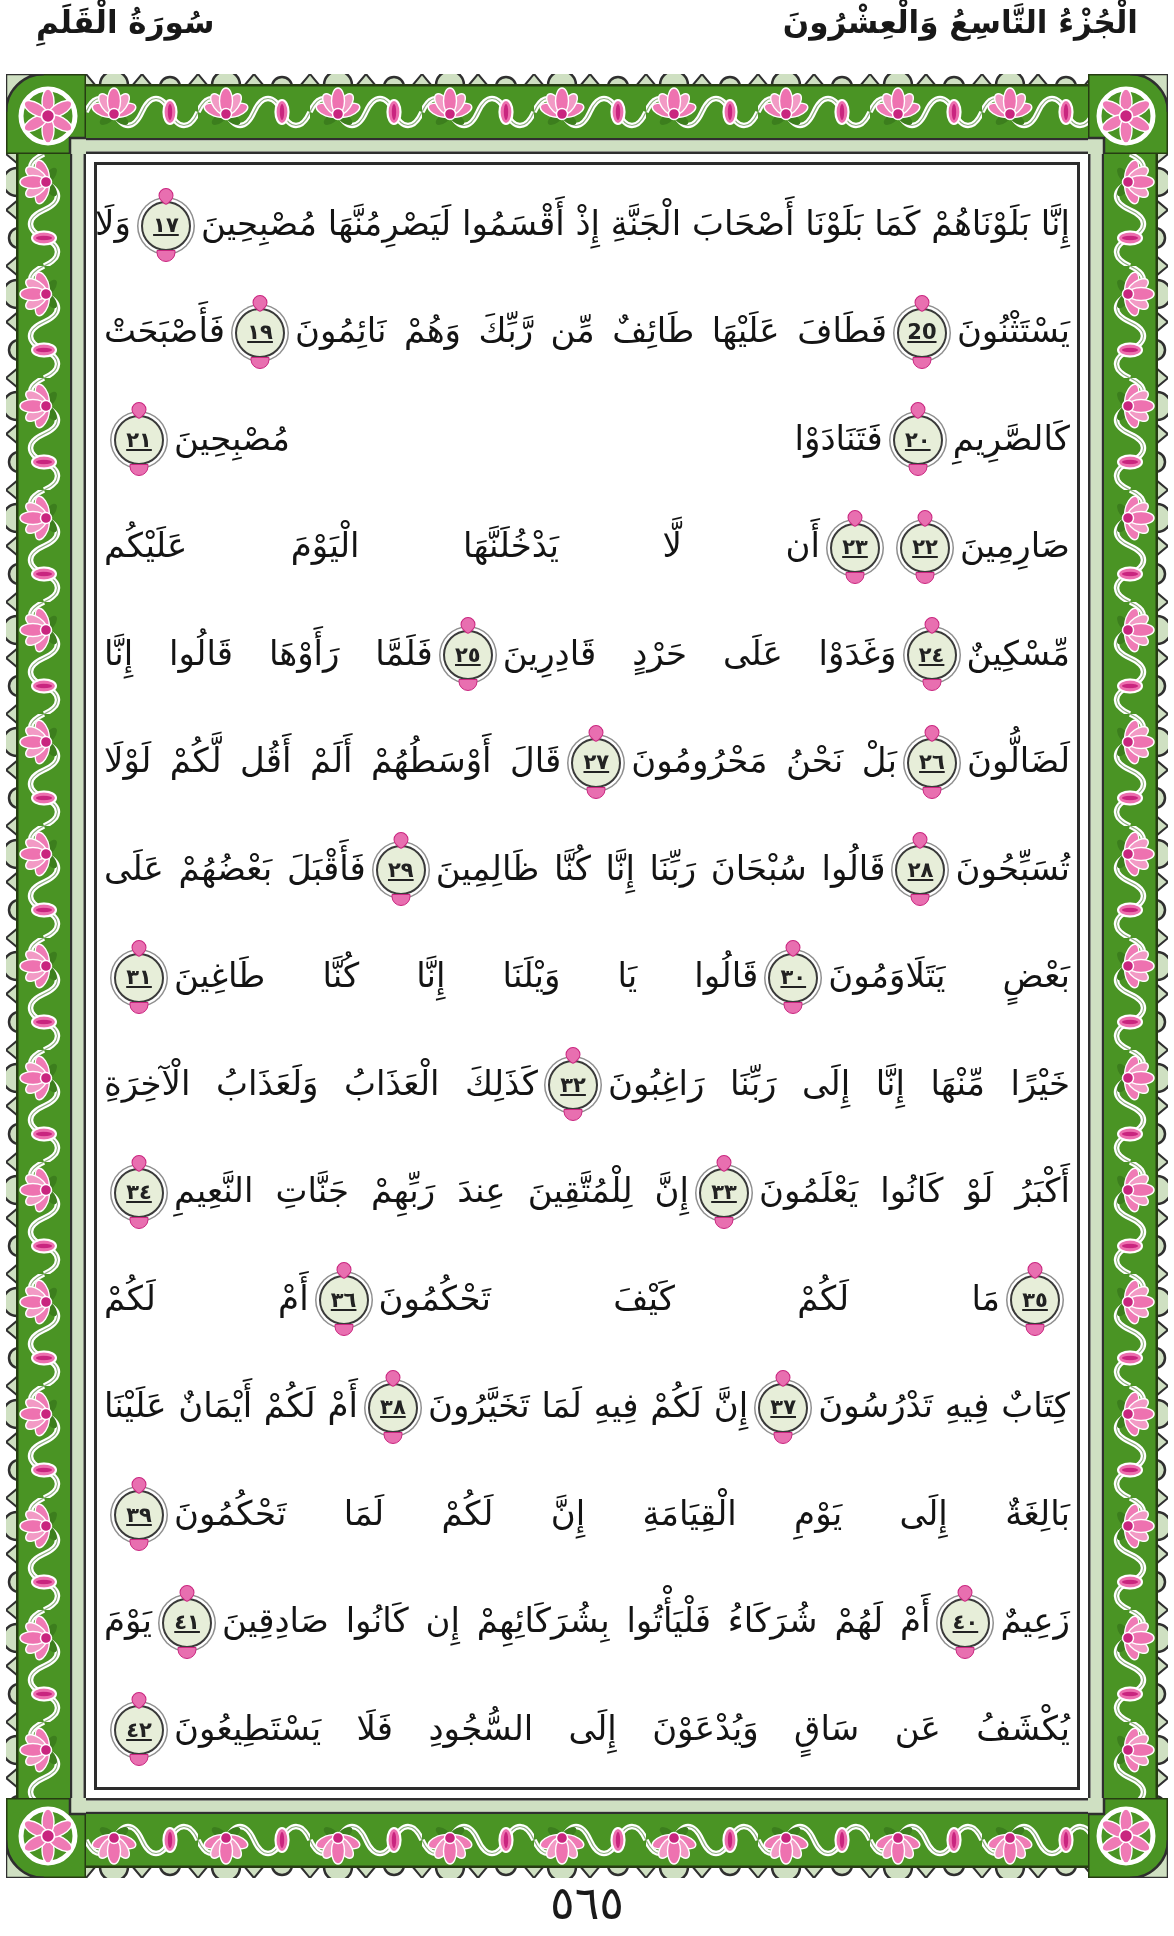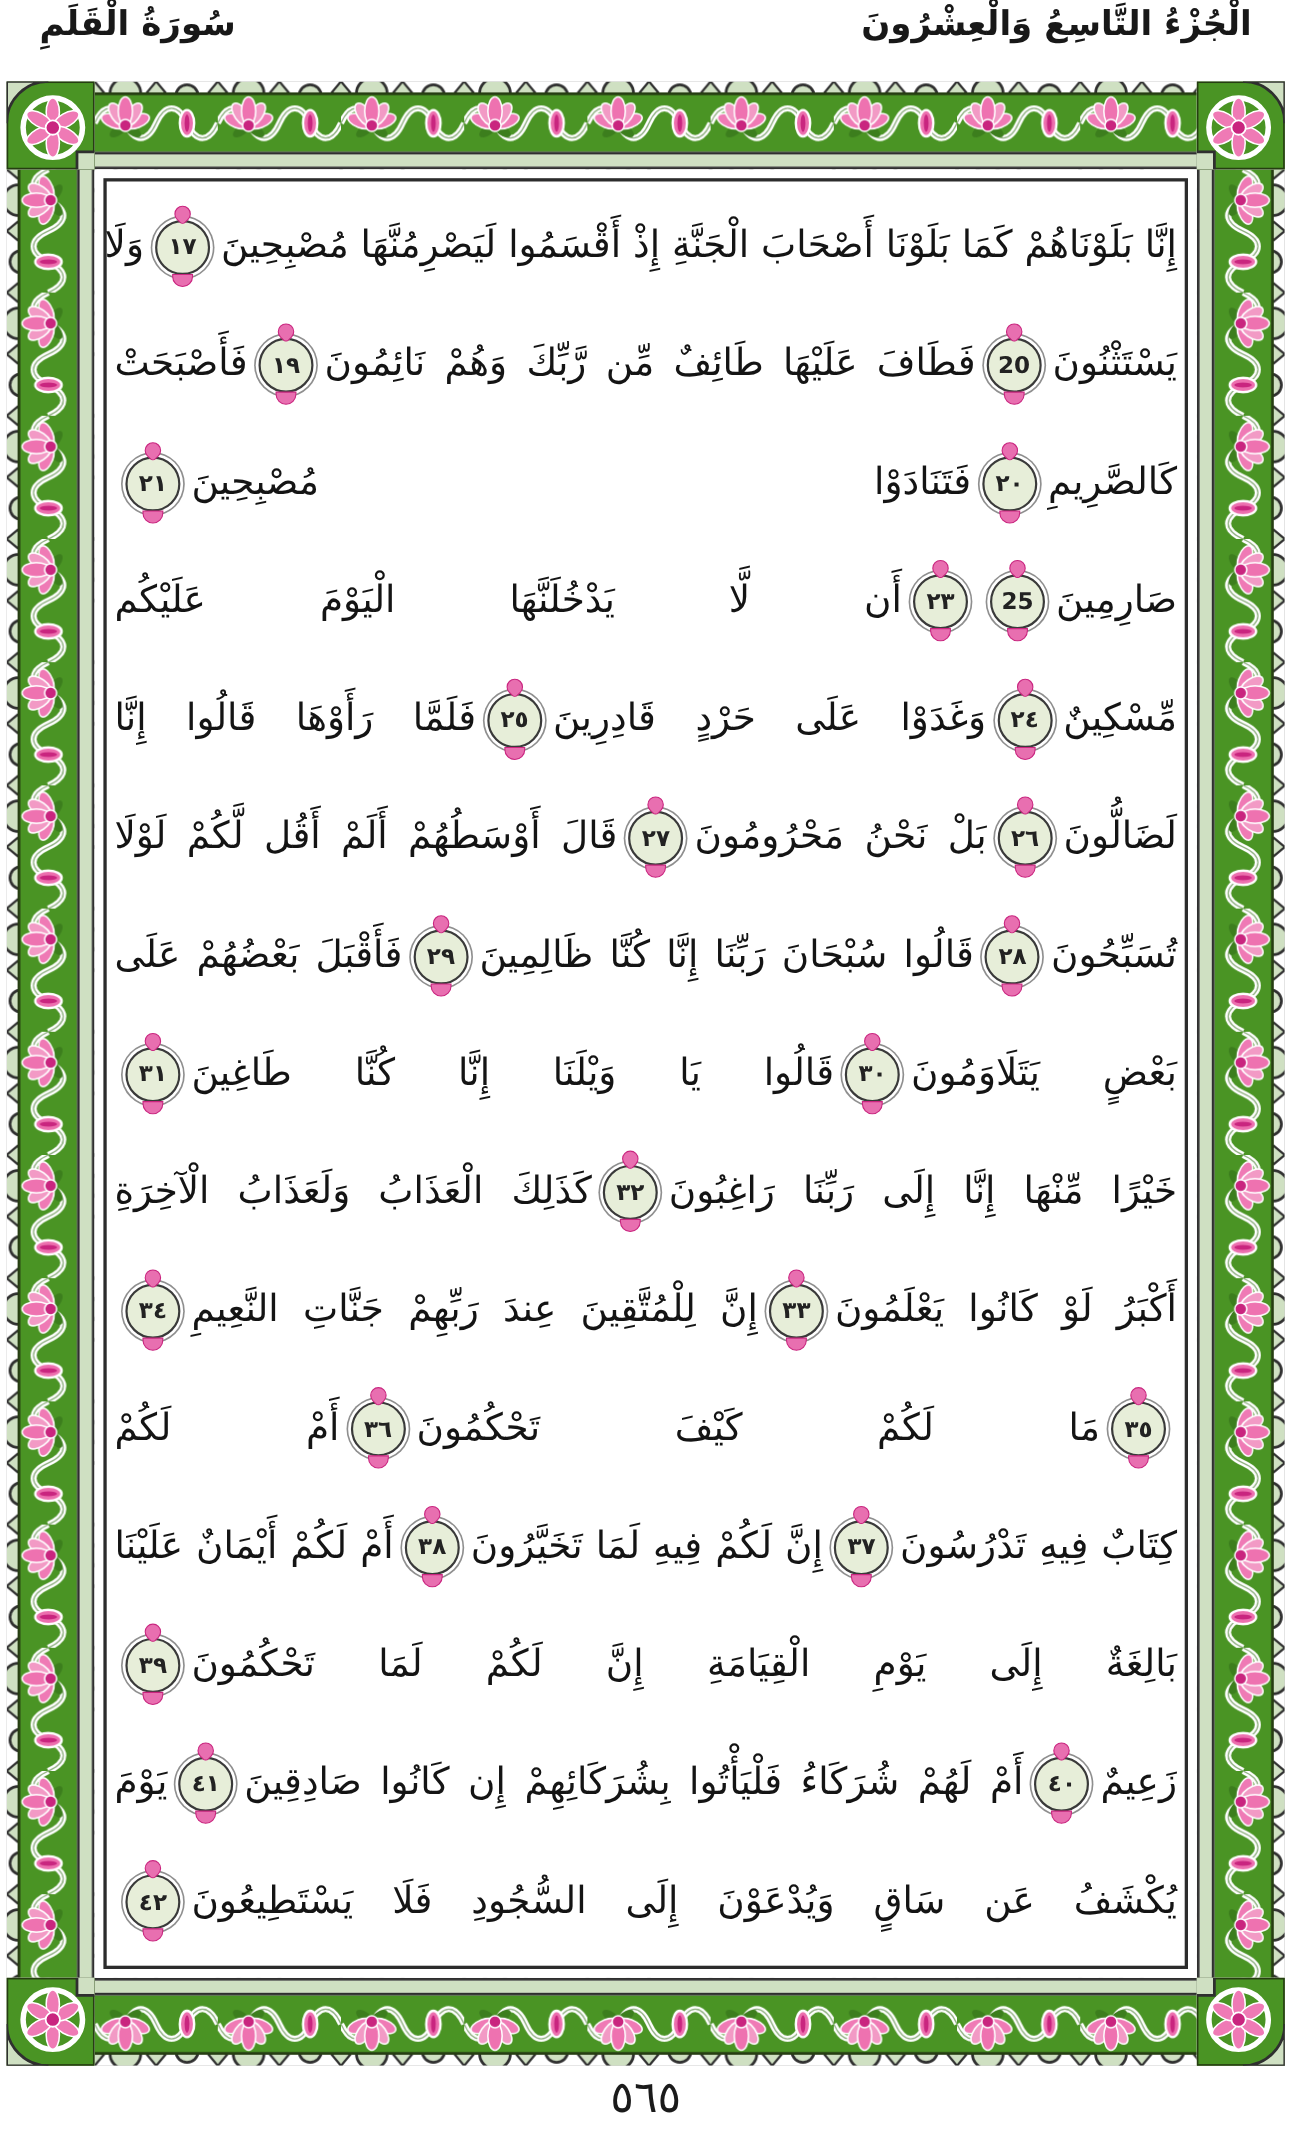--- a/index.html
+++ b/index.html
@@ -37,32 +37,32 @@
          font-size:34px;line-height:107px;height:107px;
          text-align:justify;text-align-last:justify;color:#141414;}
   .qline span.qt{vertical-align:baseline;}
 
   
   .ayah{display:inline-flex;align-items:center;justify-content:center;
         width:46px;height:46px;border-radius:50%;
         background:#e7eed9;border:2px solid #3a3a3a;
         box-shadow:0 0 0 2.5px #ffffff,0 0 0 4px #8f8f8f;
         position:relative;vertical-align:middle;margin:0 10px;}
-  .ayah b{font-weight:bold;font-size:21px;line-height:1;color:#222;direction:rtl;}
+  .ayah b{font-weight:bold;font-size:21px;line-height:1;color:#222;direction:rtl;text-decoration:underline;}
   .ayah i{position:absolute;left:50%;display:block;}
   .ayah i.pt{top:-15px;width:13px;height:13px;background:#e86fb0;
              border:1px solid #c9257f;border-radius:50% 50% 4px 50%;
              transform:translateX(-50%) rotate(45deg);}
   .ayah i.pb{bottom:-13px;width:17px;height:10px;background:#e86fb0;
              border:1px solid #c9257f;border-radius:0 0 10px 10px;
              transform:translateX(-50%);}
 
   
   .pagenum{position:absolute;left:0;right:0;bottom:6px;text-align:center;
-           font-size:40px;color:#1a1a1a;}
+           font-size:46px;color:#1a1a1a;}
   .defs-holder{position:absolute;width:0;height:0;overflow:hidden;}
 </style>
 </head>
 <body>
 
 <div class="defs-holder">
 <svg width="0" height="0" aria-hidden="true">
   <defs>
     <g id="btile">
 
@@ -198,21 +198,21 @@
           <i class="pt"></i>
           <b>٢٠</b>
           <i class="pb"></i>
         </span><span class="qt">فَتَنَادَوْا مُصْبِحِينَ</span><span class="ayah">
           <i class="pt"></i>
           <b>٢١</b>
           <i class="pb"></i>
         </span></div>
       <div class="qline"><span class="qt">صَارِمِينَ</span><span class="ayah">
           <i class="pt"></i>
-          <b>25</b>
+          <b>٢٢</b>
           <i class="pb"></i>
         </span><span class="ayah">
           <i class="pt"></i>
           <b>٢٣</b>
           <i class="pb"></i>
         </span><span class="qt">أَن لَّا يَدْخُلَنَّهَا الْيَوْمَ عَلَيْكُم</span></div>
       <div class="qline"><span class="qt">مِّسْكِينٌ</span><span class="ayah">
           <i class="pt"></i>
           <b>٢٤</b>
           <i class="pb"></i>

